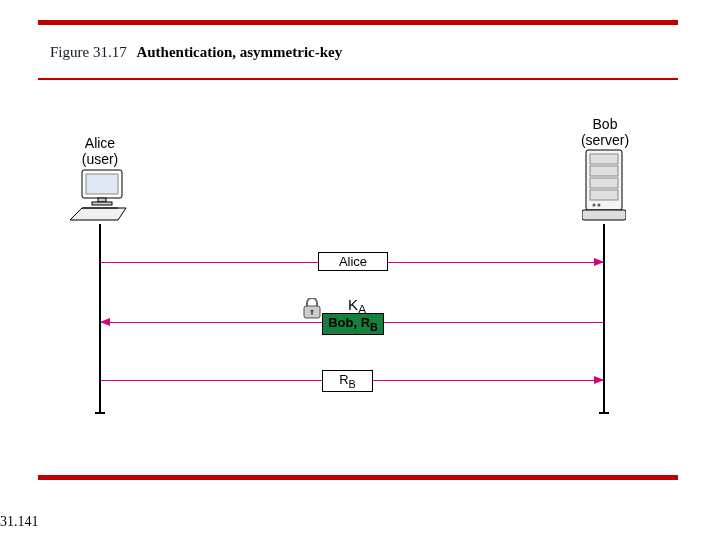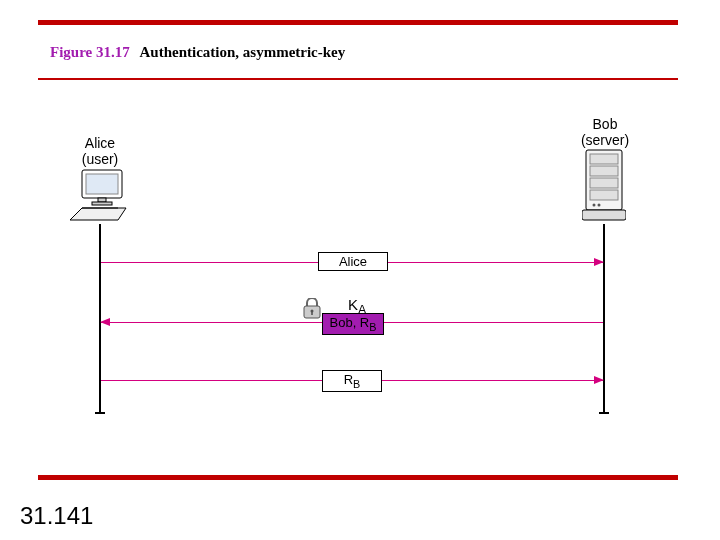--- a/index.html
+++ b/index.html
@@ -24,36 +24,35 @@
     width: 640px;
     height: 2px;
     background: #c00000;
   }
   .caption {
     position: absolute;
     left: 50px;
     top: 44px;
     font-size: 15px;
   }
-  .caption .fignum { color: #a21caf; font-weight: bold; }
+  .caption .fignum { color: #0f172a; font-weight: normal; }
   .caption .title { font-weight: bold; margin-left: 6px; }
   .labels {
     position: absolute;
     font-family: Arial, Helvetica, sans-serif;
     font-size: 14px;
     text-align: center;
     color: #000;
   }
   .pagenum {
     position: absolute;
     left: 0px;
     bottom: 10px;
-    font-size: 24px;
-    font-family: Liberation Sans, sans-serif;
-    margin-left: 20px;
+    font-size: 14px;
+    font-family: Liberation Serif, serif;
   }
   .timeline {
     position: absolute;
     width: 2px;
     background: #000;
   }
   .timeline-tick {
     position: absolute;
     width: 10px;
     height: 2px;
@@ -74,21 +73,21 @@
   .arrow-l { border-right: 10px solid #d4007f; }
   .msgbox {
     position: absolute;
     background: #fff;
     border: 1px solid #000;
     font-family: Arial, Helvetica, sans-serif;
     font-size: 13px;
     text-align: center;
     padding: 1px 4px;
   }
-  .msgbox.yellow { background: #a21caf; }
+  .msgbox.yellow { background: #15803d; font-weight: bold; }
   svg.icon { position: absolute; }
 </style>
 </head>
 <body>
 
 <div class="thick-rule" style="top:20px"></div>
 <div class="thin-rule" style="top:78px"></div>
 <div class="thick-rule" style="top:475px"></div>
 
 <div class="caption">
@@ -149,17 +148,17 @@
 
 <div class="labels" style="left:348px; top:296px; font-size:15px">
   <span>K</span><sub>A</sub>
 </div>
 <div class="msgbox yellow" style="left:322px; top:313px; width:62px">
   <span>Bob, R</span><sub>B</sub>
 </div>
 
 <div class="msg-line" style="left:101px; top:380px; width:502px"></div>
 <div class="arrowhead arrow-r" style="left:594px; top:376px"></div>
-<div class="msgbox" style="left:322px; top:370px; width:60px">
+<div class="msgbox" style="left:322px; top:370px; width:51px">
   <span>R</span><sub>B</sub>
 </div>
 
 <div class="pagenum">31.141</div>
 
 </body></html>

